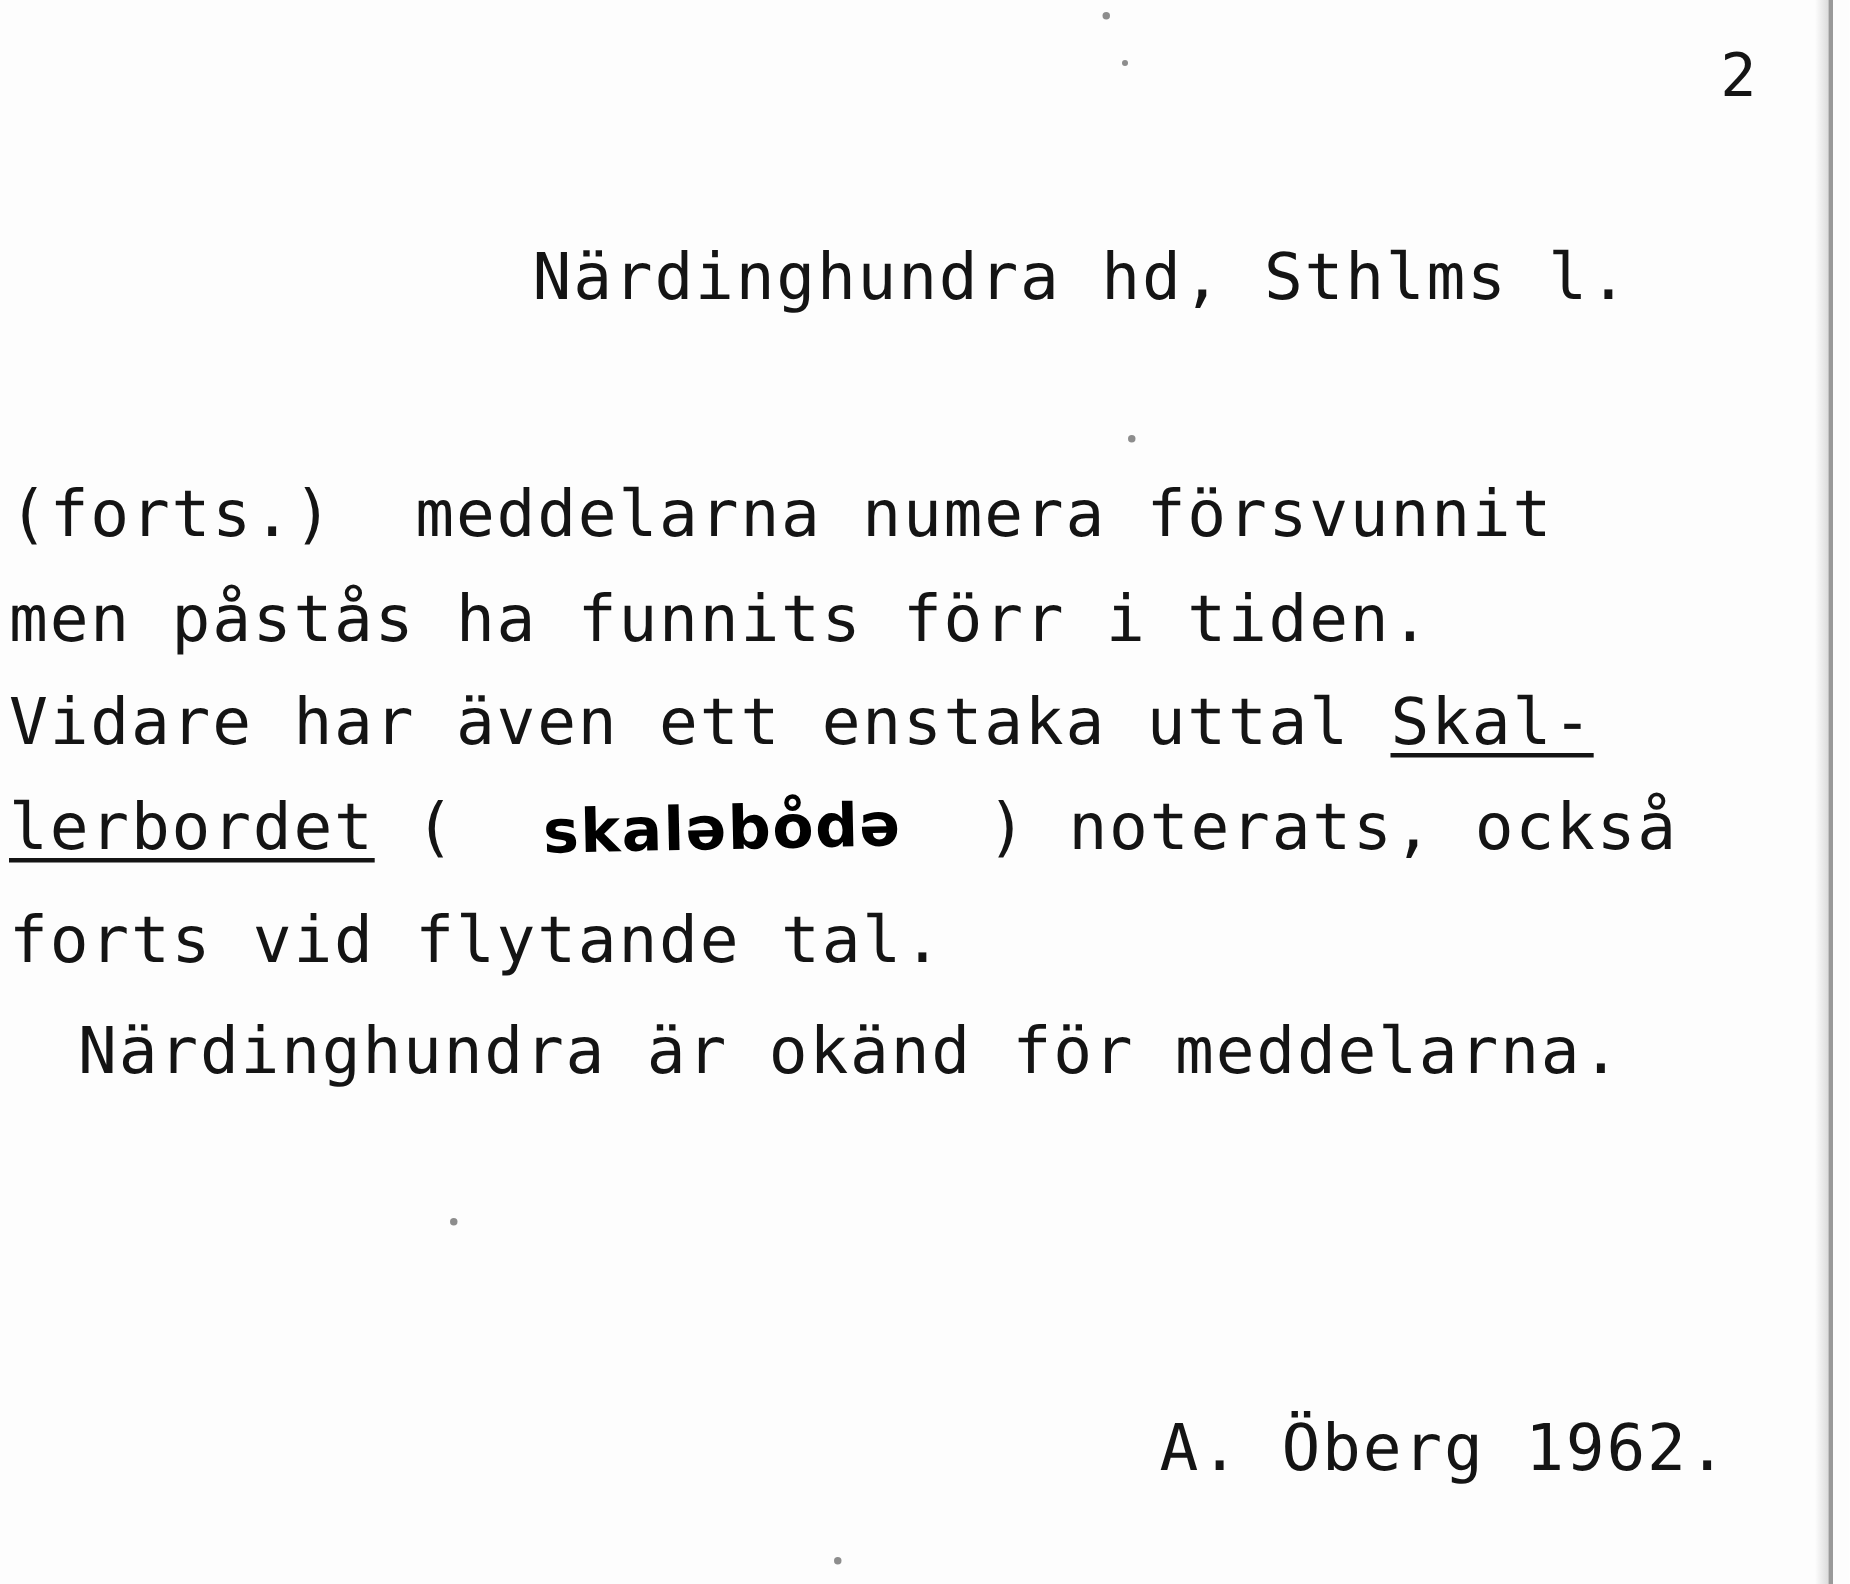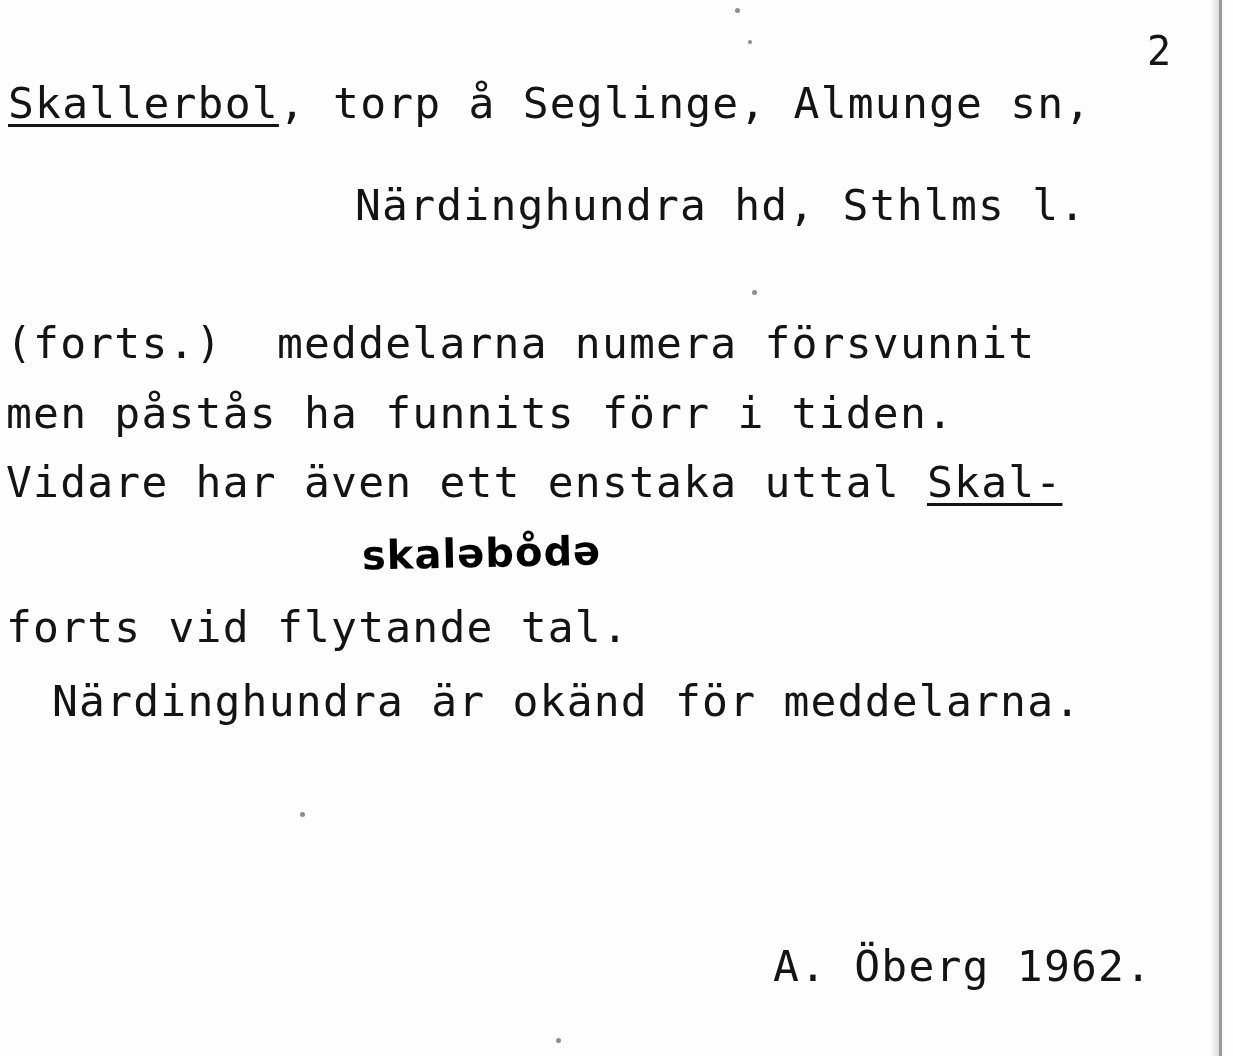--- a/index.html
+++ b/index.html
@@ -78,21 +78,21 @@
     font-family: "DejaVu Sans", sans-serif;
     font-weight: 700;
     font-size: 40px;
     letter-spacing: 1px;
     color: #000;
     transform: rotate(-1.2deg);
     white-space: pre;
   }
 
   .line-head1 { left: 8px;  top: 82px; }
-  .line-head2 { left: 355px; top: 184px; }
+  .line-head2 { left: 355px; top: 164px; }
 
   .body1 { left: 6px;  top: 322px; }
   .body2 { left: 6px;  top: 392px; }
   .body3 { left: 6px;  top: 461px; }
   .body4 { left: 6px;  top: 531px; }
   .body5 { left: 6px;  top: 606px; }
   .body6 { left: 52px; top: 680px; }
 
   .signature { left: 773px; top: 945px; }
 </style>
@@ -105,29 +105,29 @@
   <div class="right-edge"></div>
 
   <div class="speck" style="left:735px; top:8px; width:5px; height:5px;"></div>
   <div class="speck" style="left:748px; top:40px; width:4px; height:4px;"></div>
   <div class="speck" style="left:752px; top:290px; width:5px; height:5px;"></div>
   <div class="speck" style="left:300px; top:812px; width:5px; height:5px;"></div>
   <div class="speck" style="left:556px; top:1038px; width:5px; height:5px;"></div>
 
   <div class="page-number">2</div>
 
-  <div class="typed line-head1"><span class="u">Skallerbol</span><span>, torp å Seglinge, Almunge sn,</span></div>
 
   <div class="typed line-head2">Närdinghundra hd, Sthlms l.</div>
 
   <div class="typed body1">(forts.)  meddelarna numera försvunnit</div>
   <div class="typed body2">men påstås ha funnits förr i tiden.</div>
 
   <div class="typed body3"><span>Vidare har även ett enstaka uttal </span><span class="u">Skal-</span></div>
 
+  <div class="typed body4"><span class="u">lerbordet</span><span> ( </span><span style="display:inline-block; width:300px;"></span><span> ) noterats, också</span></div>
 
   <div class="phonetic" style="left:362px; top:530px;">skalǝbo̊dǝ</div>
 
   <div class="typed body5">forts vid flytande tal.</div>
   <div class="typed body6">Närdinghundra är okänd för meddelarna.</div>
 
   <div class="typed signature">A. Öberg 1962.</div>
 
 </div>
 

